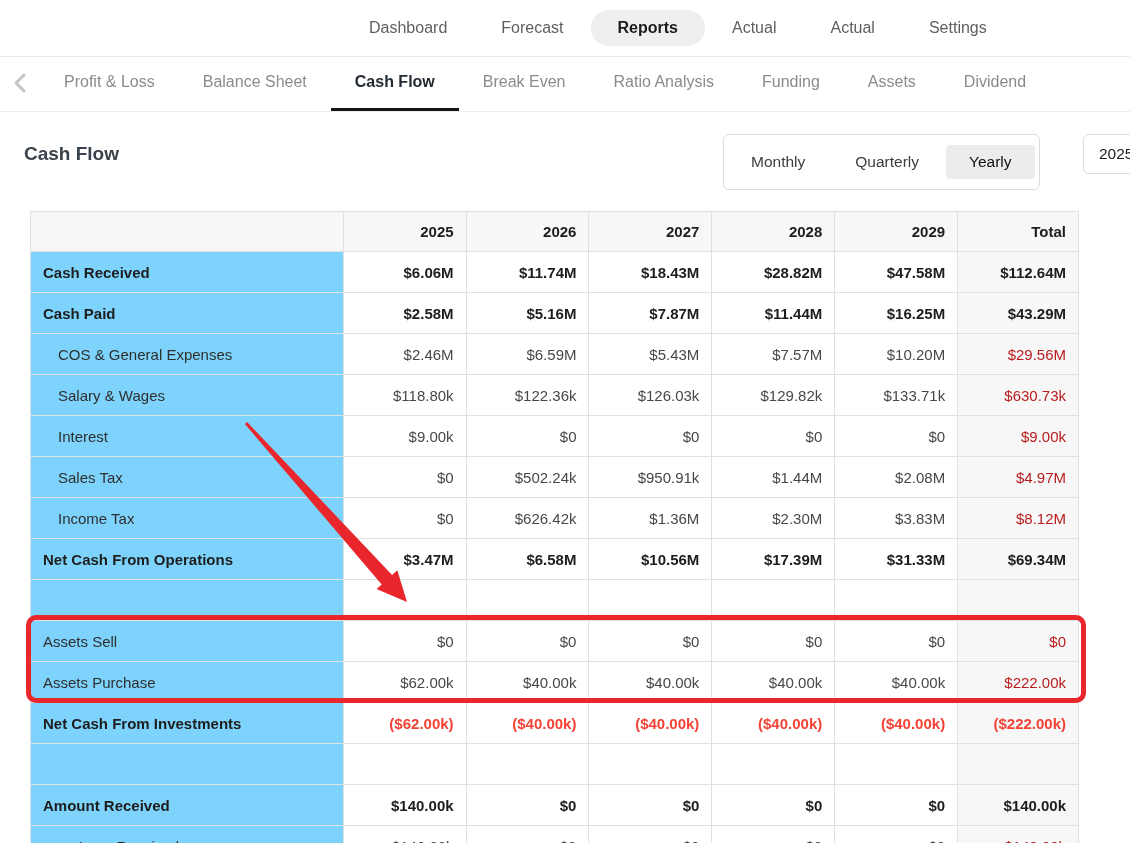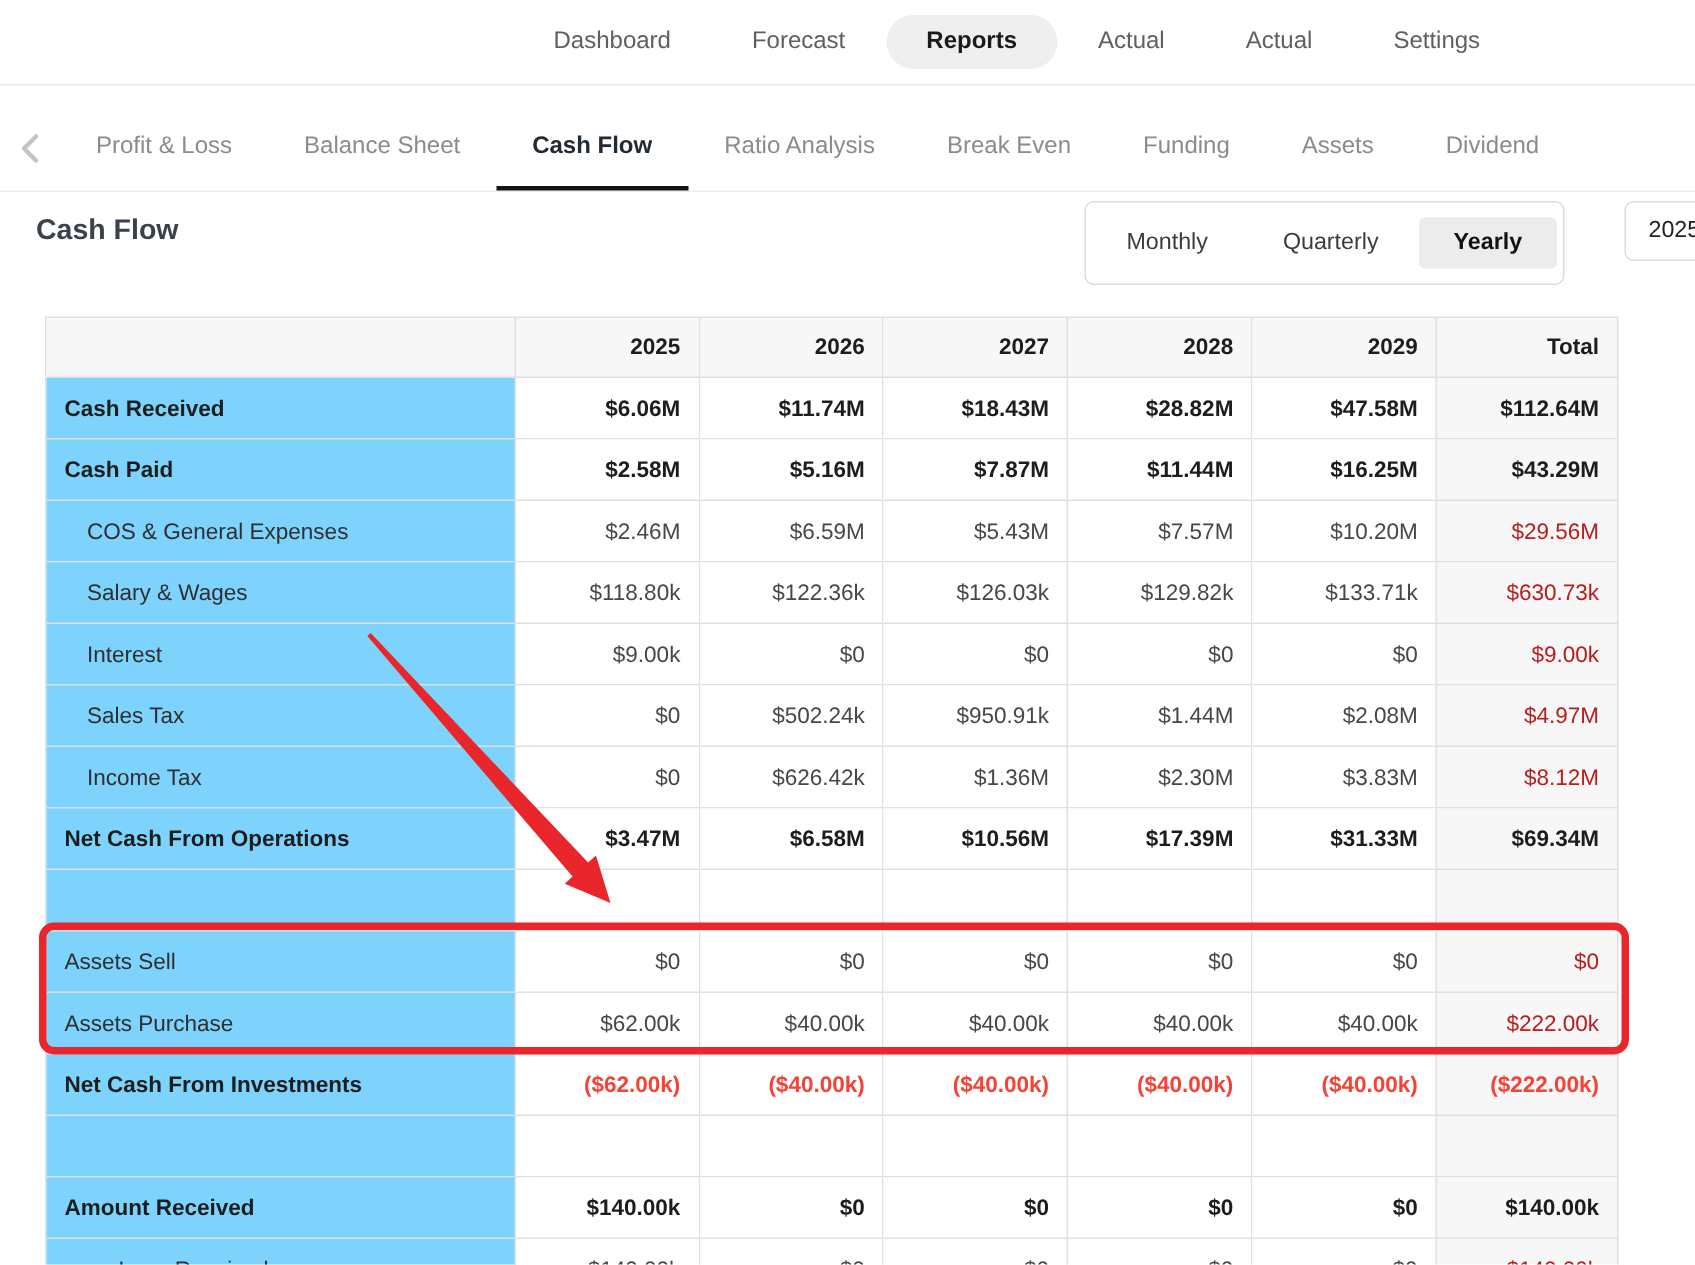--- a/index.html
+++ b/index.html
@@ -9,34 +9,34 @@
 
   
   .top-nav { position:absolute; left:0; top:0; width:1130px; height:57px;
              border-bottom:1px solid #e9e9e9; display:flex; align-items:center;
              padding-left:342px; }
   .nav-item { padding:9px 27px; font-size:16px; color:#5f5f5f; cursor:pointer;
               border-radius:22px; white-space:nowrap; }
   .nav-item.active { background:#efefef; color:#1b1b1b; font-weight:700; }
 
   
-  .tab-bar { position:absolute; left:0; top:71px; width:1130px; height:57px;
+  .tab-bar { position:absolute; left:0; top:55px; width:1130px; height:57px;
              border-bottom:1px solid #ececec; display:flex; align-items:stretch; }
   .tab-back { width:40px; display:flex; align-items:center; justify-content:center; cursor:pointer; }
   .tab { display:flex; align-items:center; padding:0 24px; font-size:16px; color:#8b8b8b;
          border-bottom:3px solid transparent; cursor:pointer; white-space:nowrap; }
   .tab.active { color:#222a33; font-weight:700; border-bottom-color:#141414; }
 
   
   .page-head { position:absolute; left:0; top:114px; width:1130px; height:80px; }
   .page-title { position:absolute; left:24px; top:29px; font-size:19px; font-weight:700; color:#39424a; }
   .seg-group { position:absolute; left:723px; top:20px; height:56px; background:#fff;
                border:1px solid #dcdcdc; border-radius:6px; display:flex; align-items:center; padding:0 2px; }
   .seg { padding:8px 23px; font-size:15.5px; color:#3c3c3c; border-radius:4px; cursor:pointer; margin:0 2px; }
-  .seg.selected { background:#ececec; font-weight:700; color:#111; }
+  .seg.selected { background:#ececec; font-weight:400; color:#111; }
   .year-box { position:absolute; left:1083px; top:20px; height:40px; width:110px; background:#fff;
               border:1px solid #dcdcdc; border-radius:6px; display:flex; align-items:center;
               padding-left:15px; font-size:15.5px; color:#222; cursor:pointer; }
 
   
   .fin-table { position:absolute; left:30px; top:211px; width:1049px;
                border-top:1px solid #e0e0e0; border-left:1px solid #e0e0e0; font-size:15px; }
   .t-row { display:flex; height:41px; }
   .t-row.head { height:40px; }
   .t-cell { border-right:1px solid #e0e0e0; border-bottom:1px solid #e0e0e0;
@@ -71,22 +71,22 @@
 
   <div class="tab-bar" id="tab-bar">
     <div class="tab-back">
       <svg width="14" height="20" viewBox="0 0 14 20">
         <polyline points="11,2 3,10 11,18" fill="none" stroke="#c4c4c4" stroke-width="3" stroke-linecap="round" stroke-linejoin="round"></polyline>
       </svg>
     </div>
   <div class="tab">Profit &amp; Loss</div>
       <div class="tab">Balance Sheet</div>
       <div class="tab active">Cash Flow</div>
+      <div class="tab">Break Even</div>
       <div class="tab">Ratio Analysis</div>
-      <div class="tab">Break Even</div>
       <div class="tab">Funding</div>
       <div class="tab">Assets</div>
       <div class="tab">Dividend</div>
     </div>
 
   <div class="page-head">
     <div class="page-title">Cash Flow</div>
     <div class="seg-group" id="seg-group">
         <div class="seg">Monthly</div>
         <div class="seg">Quarterly</div>

